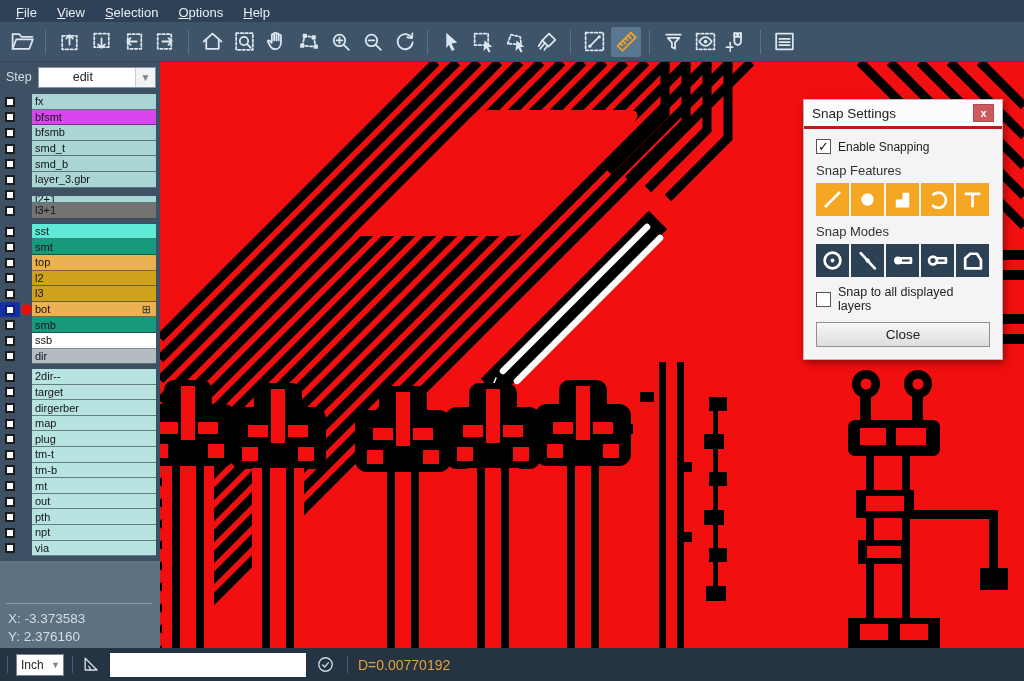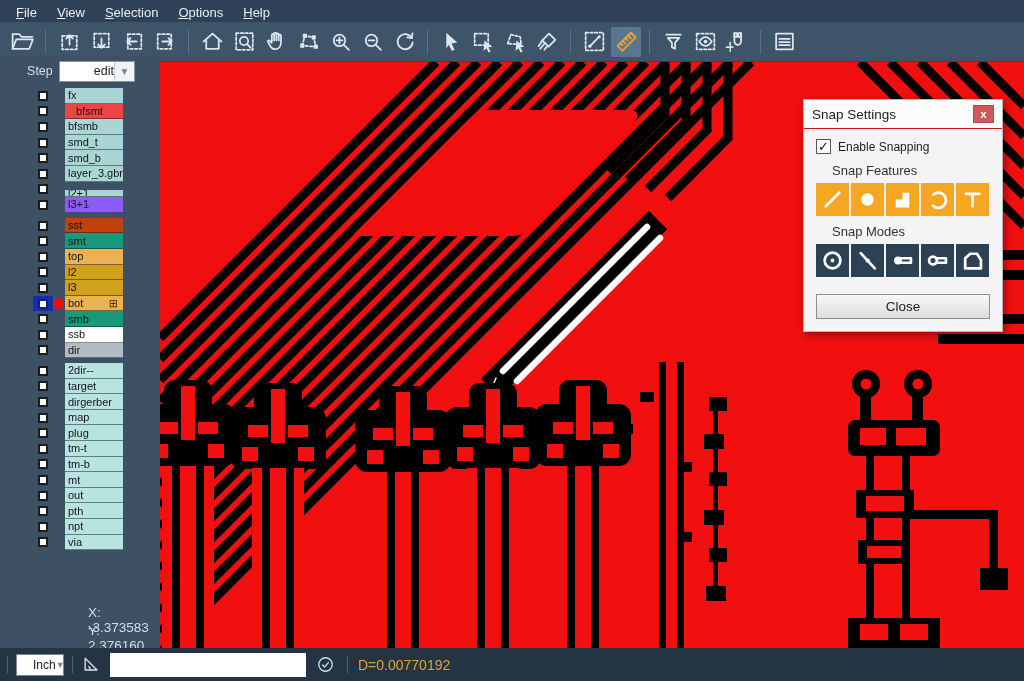--- a/index.html
+++ b/index.html
@@ -16,22 +16,22 @@
   #toolbar{position:absolute;left:0;top:22px;width:1024px;height:40px;background:#3e5469;
     display:flex;align-items:center;padding-left:6px;border-bottom:1px solid #32455a;}
   .tb-btn{width:30px;height:30px;margin:0 1px;border:none;background:transparent;color:#dce6ef;
     display:flex;align-items:center;justify-content:center;border-radius:2px;padding:0;}
   .tb-btn.active{background:#5b7790;color:#f0a32a;}
   .tb-sep{width:1px;height:24px;background:#5a7186;margin:0 7px;}
   .icn{width:25px;height:25px;display:block;}
   .icn *{stroke:currentColor;fill:none;stroke-width:1.7;stroke-linecap:round;stroke-linejoin:round;}
 
   
-  #sidebar{position:absolute;left:0;top:56px;width:160px;height:586px;background:#3e5164;
-    display:flex;flex-direction:column;align-items:center;}
+  #sidebar{position:absolute;left:0;top:62px;width:160px;height:586px;background:#3e5164;
+    display:flex;flex-direction:column;}
   #steprow{height:30px;display:flex;align-items:center;padding:0 4px;}
   #steplabel{color:#d6dfe8;font-size:12.5px;margin:0 6px 0 2px;}
   #stepselect{flex:1;height:21px;background:#fff;border:1px solid #8795a2;display:flex;align-items:center;}
   #stepvalue{flex:1;font-size:12.5px;color:#222;padding-left:5px;margin-left:29px;}
   #stepchev{width:20px;height:100%;border-left:1px solid #c9ced3;background:#f2f3f4;
     display:flex;align-items:center;justify-content:center;color:#7c8791;font-size:10px;}
   #layerlist{padding-top:2px;}
   .layer-group{margin-bottom:5px;}
   .lrow{display:flex;align-items:stretch;height:15.6px;}
   .lchk-cell{width:20px;display:flex;align-items:center;justify-content:center;position:relative;}
@@ -48,47 +48,47 @@
   #coord-sep{position:absolute;left:6px;right:8px;top:42px;height:1px;background:#8a9aa6;}
   .coord{position:absolute;left:8px;color:#d4dde3;font-size:13.5px;}
   #coord-x{top:50px;} #coord-y{top:68px;}
 
   
   #canvas-wrap{position:absolute;left:160px;top:62px;width:864px;height:586px;background:#f20f0f;}
 
   
   #snapdlg{position:absolute;left:803px;top:99px;width:200px;background:#f4f4f4;
     border:1px solid #b5b9bd;box-shadow:2px 3px 8px rgba(0,0,0,.4);}
-  #snapdlg-title{height:29px;background:#fcfcfc;border-bottom:1px solid #b91c1c;
+  #snapdlg-title{height:29px;background:#fcfcfc;border-bottom:3px solid #b91c1c;
     display:flex;align-items:center;padding:0 8px;}
   #snapdlg-title span{font-size:13.5px;color:#222;}
   #snap-close-x{margin-left:auto;width:21px;height:18px;background:#cd5a5f;border:1px solid #b44a50;
     color:#fff;font-size:11px;font-weight:bold;display:flex;align-items:center;justify-content:center;line-height:1;}
   #snapdlg-body{padding:10px 12px 12px 12px;}
   .chk-row{display:flex;align-items:center;margin-bottom:9px;}
   .dlg-chk{width:15px;height:15px;background:#fff;border:1.5px solid #555;margin-right:7px;
     display:flex;align-items:center;justify-content:center;font-size:13px;color:#111;line-height:1;}
   .chk-label{font-size:12px;color:#222;}
-  .dlg-section{font-size:13px;color:#333;margin:4px 0 5px 16px;}
+  .dlg-section{font-size:13px;color:#333;margin:4px 0 5px 0;}
   .btnrow{display:flex;gap:2px;margin-bottom:8px;}
   .snapbtn{width:33px;height:33px;border:none;display:flex;align-items:center;justify-content:center;padding:0;}
   .snapbtn.feature{background:#f5a622;color:#fff;}
   .snapbtn.mode{background:#2d4154;color:#fff;}
   .snap-icn{width:27px;height:27px;display:block;}
   .snap-icn *{stroke:currentColor;fill:none;stroke-width:2.4;stroke-linecap:round;stroke-linejoin:round;}
   #snap-close-btn{width:100%;height:25px;margin-top:9px;background:linear-gradient(#f7f7f7,#dddddd);
     border:1px solid #8a9096;font-size:13.5px;color:#222;}
 
   
   #bottombar{position:absolute;left:0;top:648px;width:1024px;height:33px;background:#253443;
     display:flex;align-items:center;}
   .bb-sep{width:1px;height:17px;background:#4a6076;}
   #unit-select{margin:0 8px;width:48px;height:22px;background:#fff;border:1px solid #76858f;
     display:flex;align-items:center;}
-  #unit-value{flex:1;font-size:12px;color:#222;padding-left:16px;}
+  #unit-value{flex:1;font-size:12px;color:#222;padding-left:4px;}
   #unit-chev{width:15px;color:#7c8791;font-size:9px;text-align:center;}
   #angle-icon{margin:0 9px;color:#d8e0e8;}
   #measure-input{width:196px;height:24px;border:none;background:#fff;margin-right:10px;
     font-size:12px;color:#222;padding:0 5px;}
   #sync-icon{color:#cfd9e2;margin-right:12px;}
   #dist-value{margin-left:10px;font-size:14px;color:#e2a23a;}
   .bb-first{margin-left:7px;}
 </style>
 </head>
 <body>
@@ -269,21 +269,21 @@
             <div class="lgap"></div>
             <div class="lbar" style="background: rgb(169, 214, 212);">
               <span class="lname">fx</span>
             </div>
           </div>
           <div class="lrow">
             <div class="lchk-cell">
               <span class="lchk"></span>
             </div>
             <div class="lgap"></div>
-            <div class="lbar" style="background: #ef4444; padding-left: 8px;">
+            <div class="lbar" style="background: #d946ef;">
               <span class="lname">bfsmt</span>
             </div>
           </div>
           <div class="lrow">
             <div class="lchk-cell">
               <span class="lchk"></span>
             </div>
             <div class="lgap"></div>
             <div class="lbar" style="background: rgb(169, 214, 212);">
               <span class="lname">bfsmb</span>
@@ -323,32 +323,32 @@
             <div class="lgap"></div>
             <div class="lbar" style="background: rgb(169, 214, 212); margin-top: 8px;">
               <span class="lname">l2+1</span>
             </div>
           </div>
           <div class="lrow">
             <div class="lchk-cell">
               <span class="lchk"></span>
             </div>
             <div class="lgap"></div>
-            <div class="lbar" style="background: #8b5cf6;">
+            <div class="lbar" style="background: #737373;">
               <span class="lname">l3+1</span>
             </div>
           </div>
         </div>
         <div class="layer-group">
           <div class="lrow">
             <div class="lchk-cell">
               <span class="lchk"></span>
             </div>
             <div class="lgap"></div>
-            <div class="lbar" style="background: #c2410c;">
+            <div class="lbar" style="background: #5eead4;">
               <span class="lname">sst</span>
             </div>
           </div>
           <div class="lrow">
             <div class="lchk-cell">
               <span class="lchk"></span>
             </div>
             <div class="lgap"></div>
             <div class="lbar" style="background: rgb(23, 153, 124);">
               <span class="lname">smt</span>
@@ -720,20 +720,24 @@
               <circle cx="8" cy="12" r="3.5"></circle>
               <path d="M10.5 10h9v4h-9"></path>
             </svg>
           </button>
           <button class="snapbtn mode">
             <svg class="snap-icn" viewBox="0 0 24 24">
               <path d="M5.5 19V10l4.5-4h6l3.5 5.5V19z"></path>
             </svg>
           </button>
         </div>
+      <div class="chk-row" style="margin-top:4px;margin-bottom:0;">
+        <span class="dlg-chk"></span>
+        <span class="chk-label" style="font-size:12.5px;">Snap to all displayed layers</span>
+      </div>
       <button id="snap-close-btn">Close</button>
     </div>
   </div>
 
   <div id="bottombar">
     <div class="bb-sep bb-first"></div>
     <div id="unit-select">
       <span id="unit-value">Inch</span>
       <span id="unit-chev">▼</span>
     </div>

